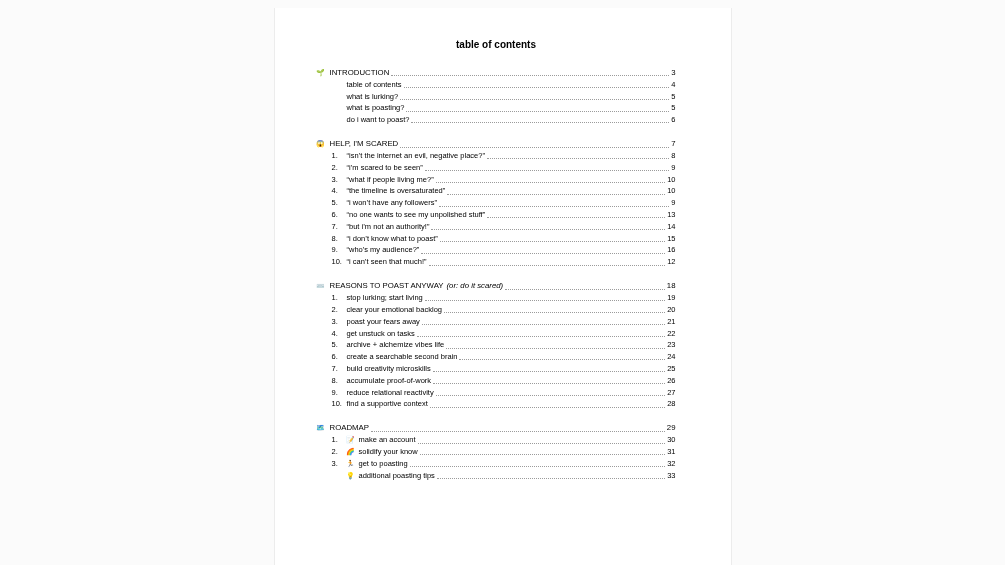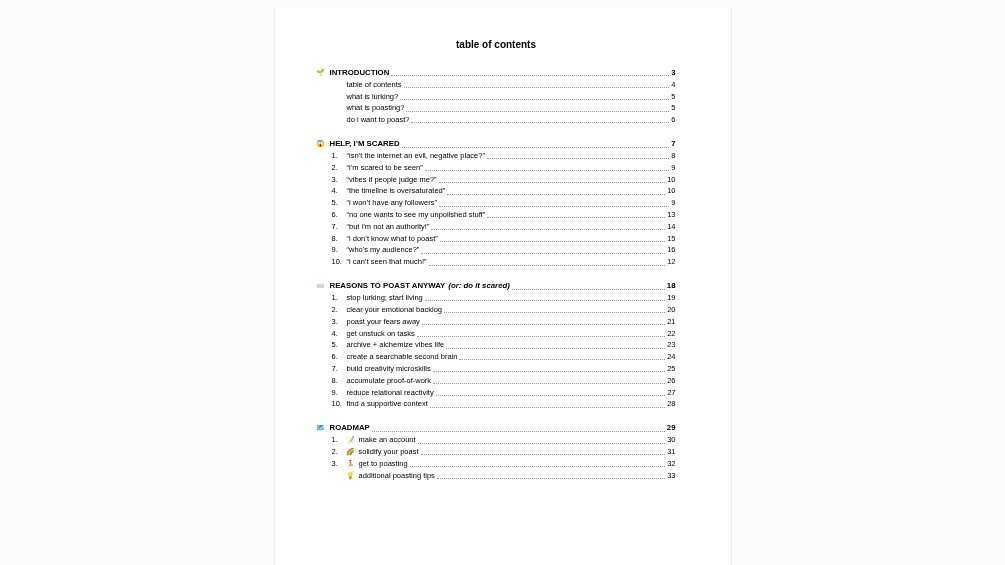--- a/index.html
+++ b/index.html
@@ -33,21 +33,21 @@
   }
   .toc-section + .toc-section { margin-top: 12.3px; }
   .row {
     display: flex;
     align-items: baseline;
     height: 11.8px;
     line-height: 11.8px;
     font-size: 7.5px;
     white-space: nowrap;
   }
-  .header-row { font-weight: bold; font-size: 7.8px; }
+  .header-row { font-weight: normal; font-size: 7.8px; }
   .sec-suffix { font-style: italic; margin-left: 3px; text-align: right; }
   .emoji {
     flex: 0 0 auto;
     width: 13px;
     font-size: 7px;
     line-height: 11.8px;
   }
   .item-emoji { width: 12px; }
   .item-row { padding-left: 15px; }
   .item-row.no-num { padding-left: 30px; }
@@ -116,21 +116,21 @@
             <span class="pagenum">8</span>
           </div>
           <div class="row item-row">
             <span class="num">2.</span>
             <span class="label">“i’m scared to be seen”</span>
             <span class="leader"></span>
             <span class="pagenum">9</span>
           </div>
           <div class="row item-row">
             <span class="num">3.</span>
-            <span class="label">“vibes if people judge me?”</span>
+            <span class="label">“what if people living me?”</span>
             <span class="leader"></span>
             <span class="pagenum">10</span>
           </div>
           <div class="row item-row">
             <span class="num">4.</span>
             <span class="label">“the timeline is oversaturated”</span>
             <span class="leader"></span>
             <span class="pagenum">10</span>
           </div>
           <div class="row item-row">
@@ -249,21 +249,21 @@
           <div class="row item-row">
             <span class="num">1.</span>
             <span class="emoji item-emoji">📝</span>
             <span class="label">make an account</span>
             <span class="leader"></span>
             <span class="pagenum">30</span>
           </div>
           <div class="row item-row">
             <span class="num">2.</span>
             <span class="emoji item-emoji">🌈</span>
-            <span class="label">solidify your poast</span>
+            <span class="label">solidify your know</span>
             <span class="leader"></span>
             <span class="pagenum">31</span>
           </div>
           <div class="row item-row">
             <span class="num">3.</span>
             <span class="emoji item-emoji">🏃</span>
             <span class="label">get to poasting</span>
             <span class="leader"></span>
             <span class="pagenum">32</span>
           </div>

